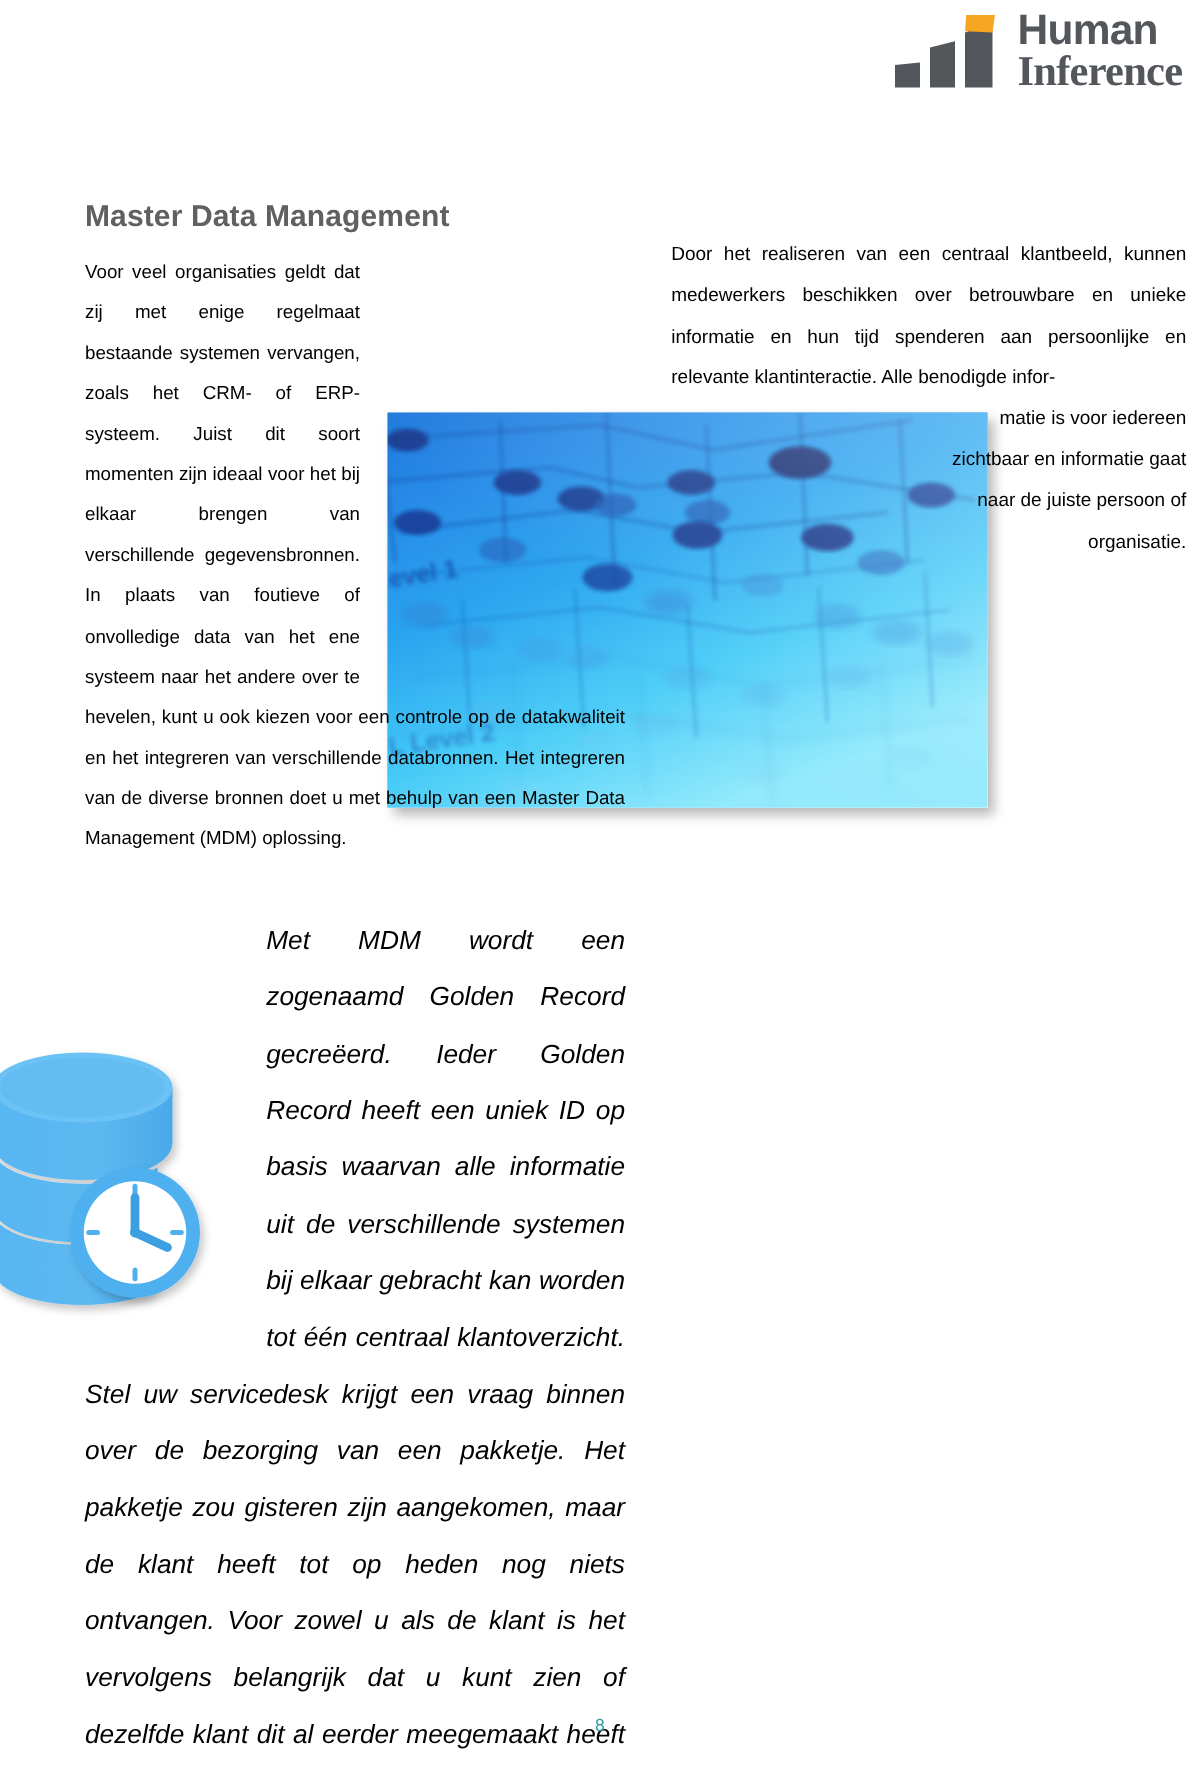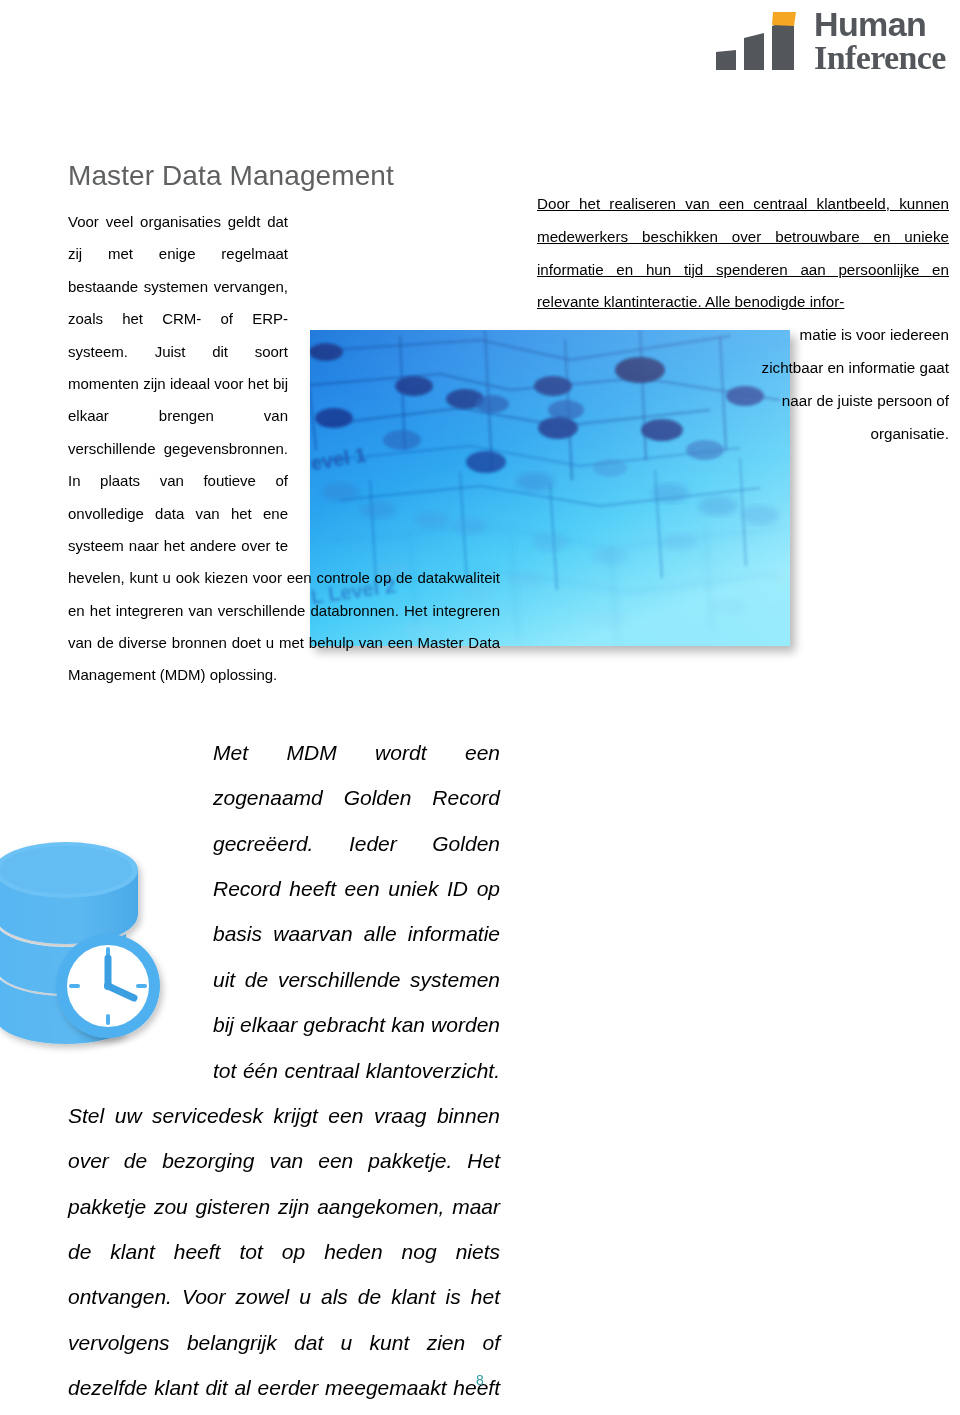--- a/index.html
+++ b/index.html
@@ -52,22 +52,22 @@
     height: 1383px;
   }
 
   .col-left {
     position: absolute;
     left: 68px;
     top: 160px;
     width: 432px;
   }
   .heading {
-    font-size: 28px;
-    font-weight: normal;
+    font-size: 24px;
+    font-weight: bold;
     color: #5f6062;
     margin: 0 0 14px 0;
     letter-spacing: 0.1px;
   }
   .body-text {
     font-size: 15px;
     line-height: 2.16;
     color: #000;
     text-align: justify;
     text-justify: inter-word;
@@ -100,21 +100,21 @@
   
   .col-right {
     position: absolute;
     left: 537px;
     top: 188px;
     width: 412px;
     font-size: 15.2px;
     line-height: 2.16;
     text-align: justify;
   }
-  .col-right .rt-block-a { margin: 0; text-decoration: underline; }
+  .col-right .rt-block-a { margin: 0; }
   .col-right .rt-block-b {
     margin: 0;
     width: 212px;
     margin-left: 200px;
     text-align: right;
   }
 
   
   .col-mid {
     position: absolute;

